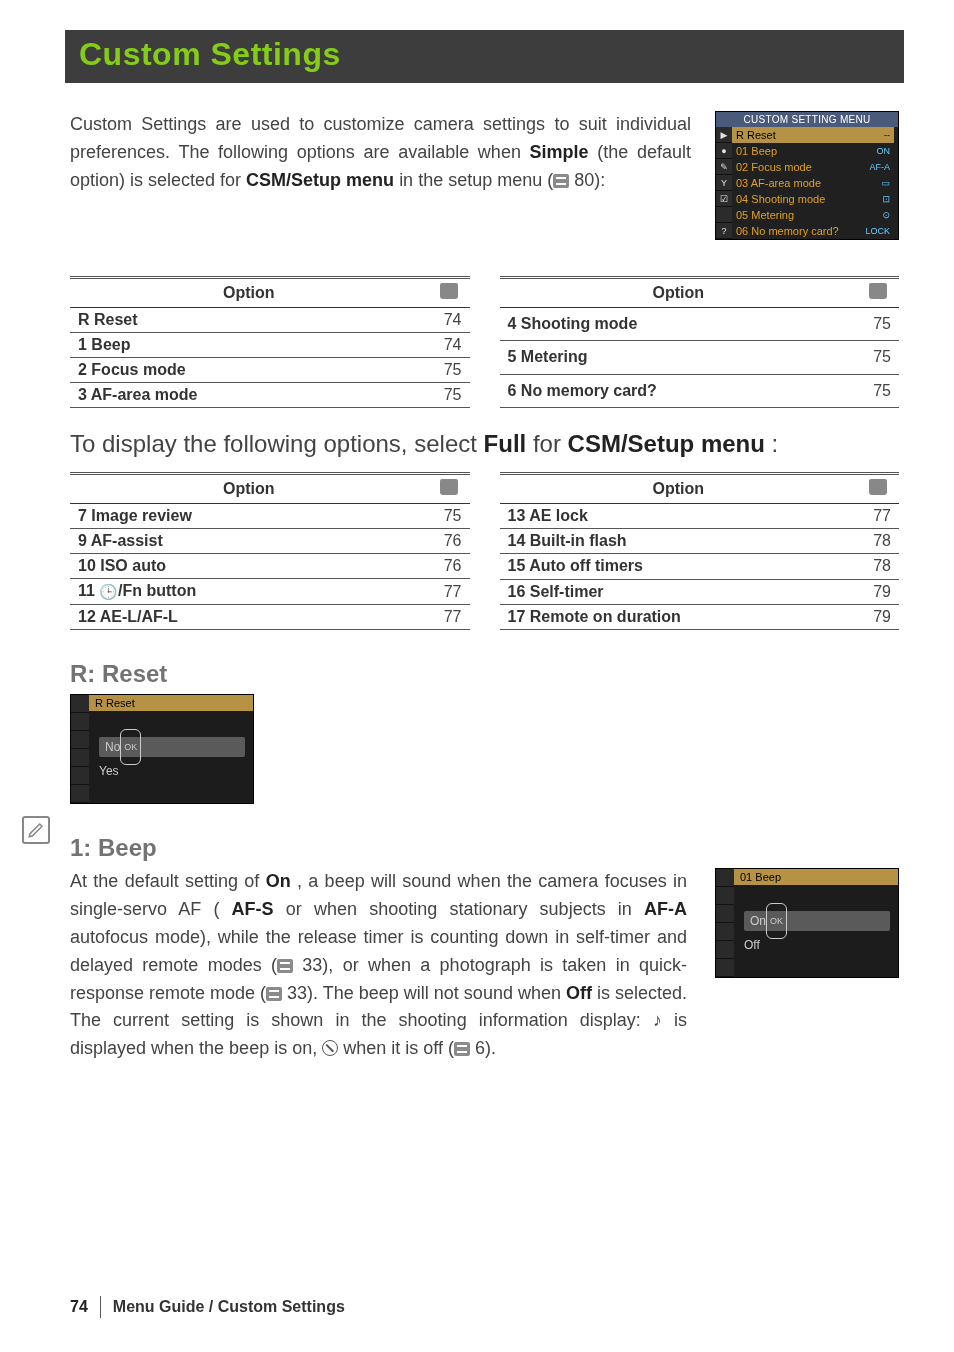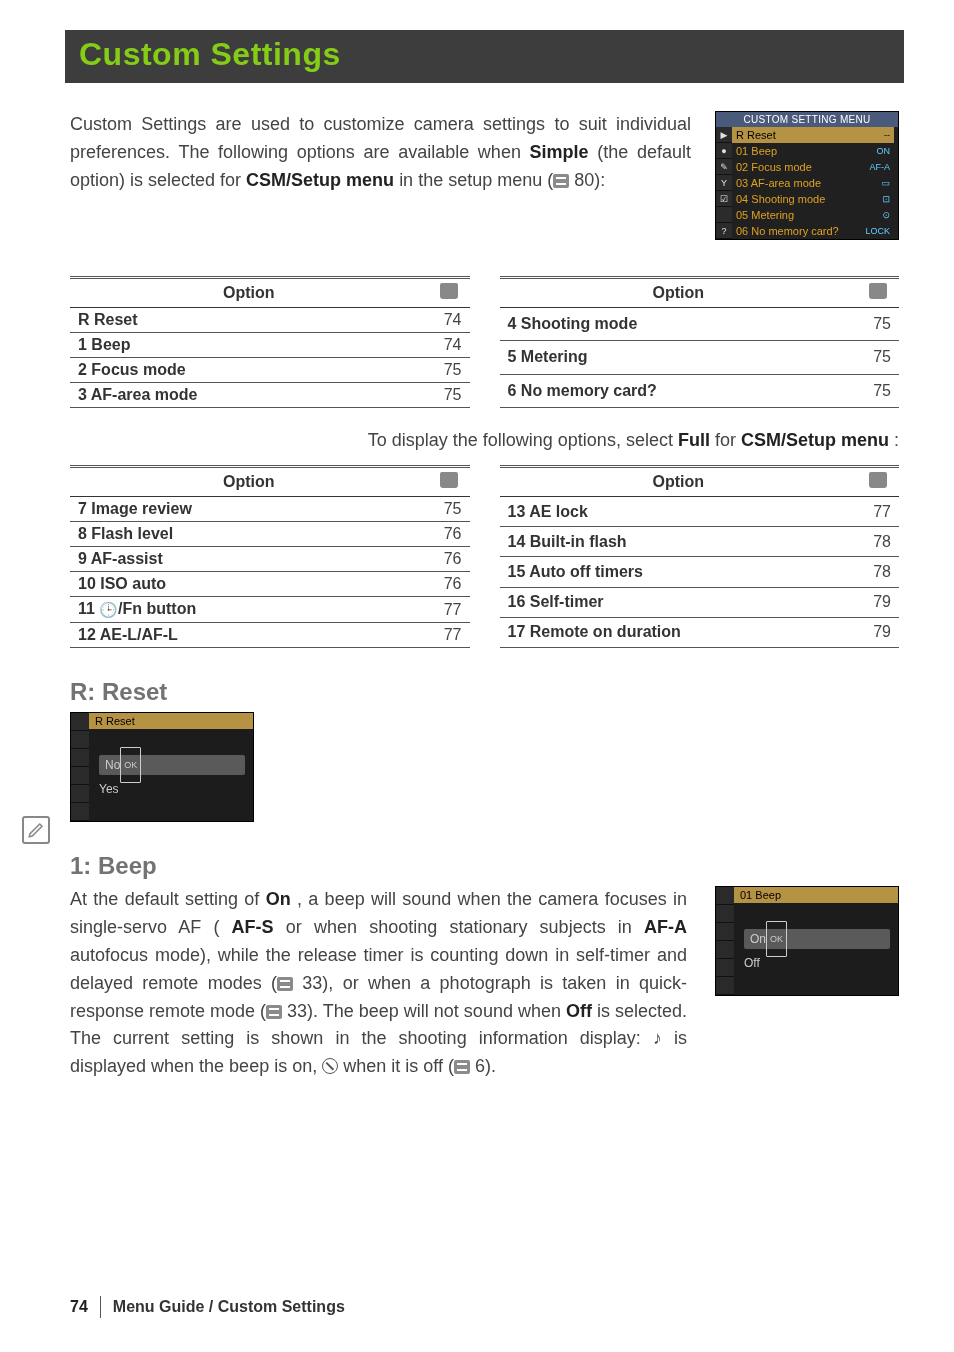--- a/index.html
+++ b/index.html
@@ -117,25 +117,24 @@
   .opt-table tbody td.page { text-align: right; font-weight: 400; color: #444; }
   .book-icon {
     display: inline-block;
     width: 18px; height: 16px;
     background: #888;
     border-radius: 2px 2px 3px 3px;
     position: relative;
   }
 
   .between-text {
-    font-size: 18px;
+    font-size: 24px;
     margin: 22px 0 14px 0;
     color: #444;
     font-weight: 300;
-    text-align: right;
   }
   .between-text b { font-weight: 800; color: #222; }
 
   .section-head {
     font-size: 24px;
     font-weight: 800;
     color: #737373;
     margin-top: 30px;
     margin-bottom: 6px;
   }
@@ -174,21 +173,21 @@
     background: #b69344; color: #000;
     font-size: 11px; padding: 2px 6px;
   }
   .setting-thumb .orow {
     position: absolute; left: 28px; right: 8px; height: 20px;
     display: flex; justify-content: flex-start; align-items: center;
     color: #ccc; font-size: 12px;
   }
   .setting-thumb .orow.hl { background: #5a5a5a; padding: 0 6px; border-radius: 2px; }
   .setting-thumb .ok {
-    border: 1px solid #ccc; border-radius: 1px; font-size: 9px;
+    border: 1px solid #ccc; border-radius: 6px; font-size: 9px;
     padding: 12px 3px; color: #ccc;
   }
 
   .gutter-icon {
     position: absolute;
     left: 22px;
     top: 816px;
     width: 28px; height: 28px;
     border: 2px solid #888;
     border-radius: 3px;
@@ -362,24 +361,20 @@
           <th>Option</th>
           <th><span class="book-icon"></span></th>
         </tr>
       </thead>
     <tbody>
       <tr>
           <td class="name">7  Image review</td>
           <td class="page">75</td>
         </tr>
       <tr>
-          <td class="name">8  Flash level</td>
-          <td class="page">76</td>
-        </tr>
-      <tr>
           <td class="name">9  AF-assist</td>
           <td class="page">76</td>
         </tr>
       <tr>
           <td class="name">10  ISO auto</td>
           <td class="page">76</td>
         </tr>
       <tr>
           <td class="name"><span>11  </span><span class="timer-icon">🕒</span><span>/Fn button</span></td>
           <td class="page">77</td>

